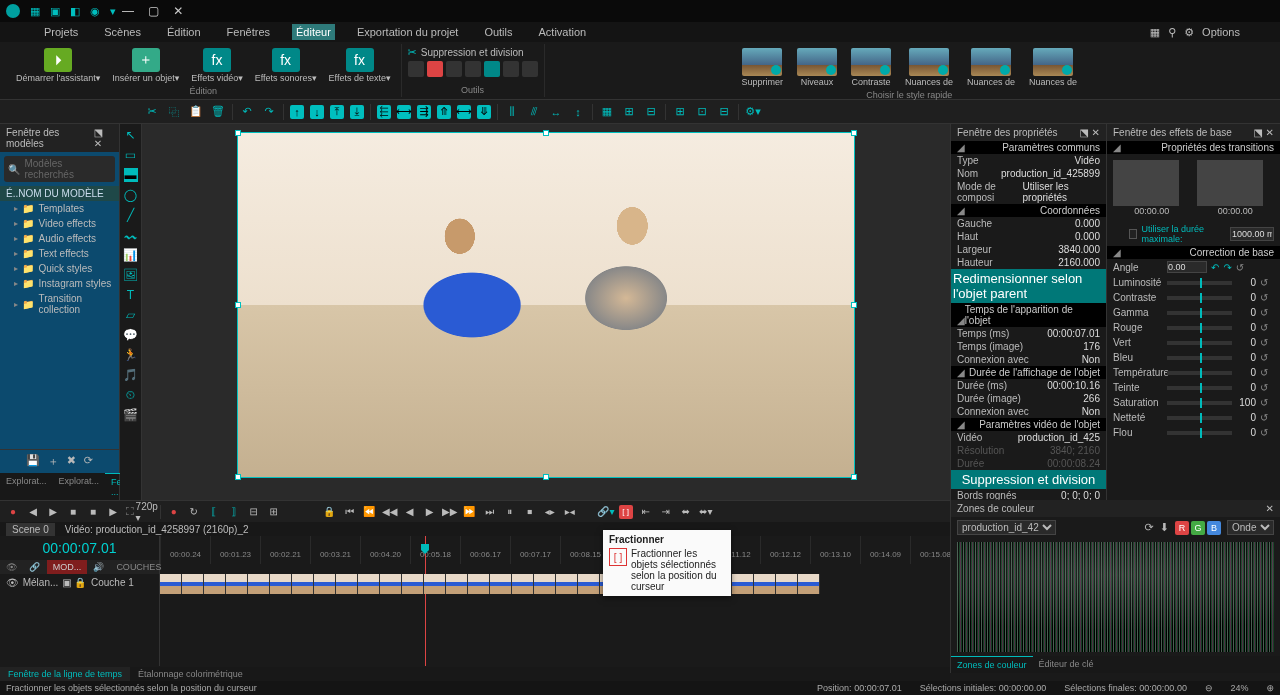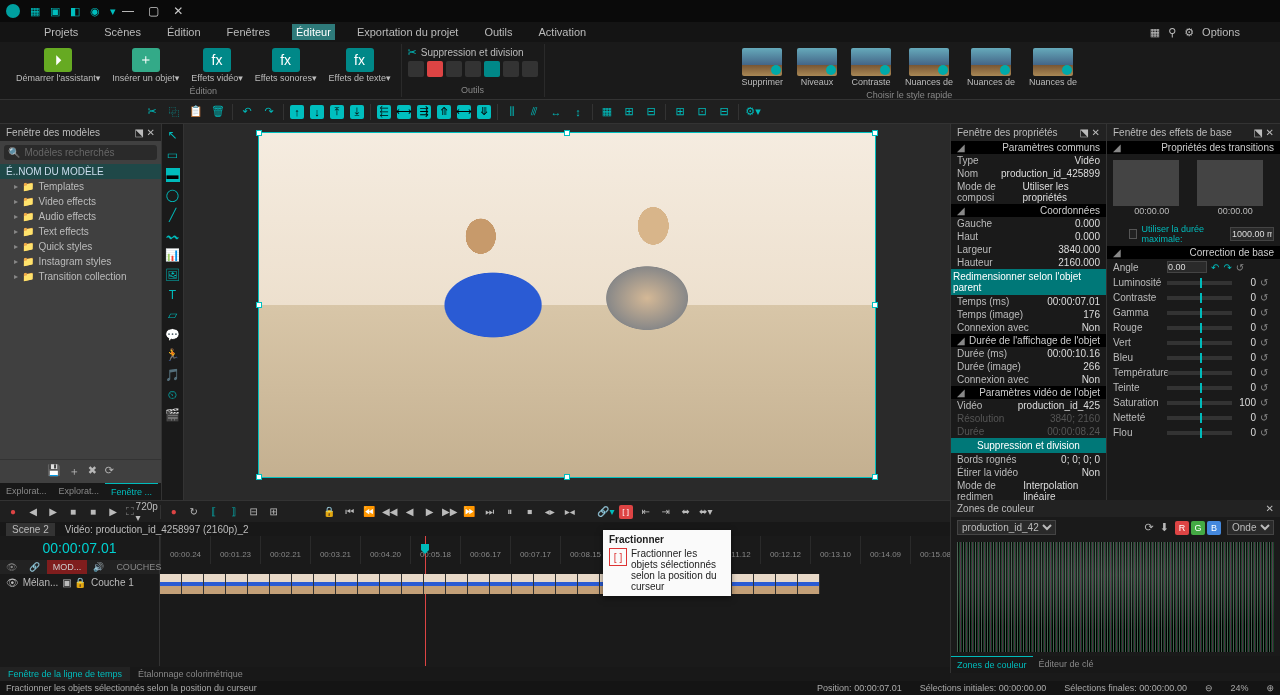--- a/index.html
+++ b/index.html
@@ -25,21 +25,21 @@
 .ribbon .small-ic { width: 16px; height: 16px; background: #333; border-radius: 2px; }
 .thumb { width: 40px; height: 28px; background: linear-gradient(180deg, #6ab 0%, #468 60%, #753 60%, #a85 100%); border-radius: 2px; position: relative; }
 .thumb::after { content: ""; position: absolute; bottom: 1px; right: 1px; width: 10px; height: 10px; background: #0aa; border-radius: 50%; }
 
 .toolbar2 { height: 24px; background: #1f1f1f; display: flex; align-items: center; padding: 0 4px; gap: 6px; border-bottom: 1px solid #333; }
 .toolbar2 .tb-ic { width: 16px; height: 16px; display: inline-flex; align-items: center; justify-content: center; color: #0bb; cursor: pointer; font-size: 11px; }
 .toolbar2 .sep { width: 1px; height: 16px; background: #333; }
 .toolbar2 .tb-ic.teal { background: #00bfbf; color: #000; border-radius: 2px; width: 14px; height: 14px; }
 
 .main { display: flex; height: 376px; }
-.left-panel { width: 162px; background: #404040; border-right: 1px solid #333; display: flex; flex-direction: column; }
+.left-panel { width: 120px; background: #0c4a6e; border-right: 1px solid #333; display: flex; flex-direction: column; }
 .panel-head { background: #222; padding: 3px 6px; font-size: 10px; color: #bbb; display: flex; justify-content: space-between; }
 .search-pill { background: #2a2a2a; margin: 4px; border-radius: 3px; padding: 2px 4px; font-size: 10px; color: #666; display: flex; align-items: center; gap: 4px; }
 .tree { flex: 1; overflow: hidden; }
 .tree-head { background: #1f4848; padding: 2px 6px; font-size: 10px; color: #cde; }
 .tree-item { padding: 2px 6px 2px 14px; font-size: 10px; color: #bbb; cursor: pointer; display: flex; align-items: center; gap: 4px; }
 .tree-item::before { content: "▸"; color: #888; font-size: 8px; }
 .left-tabs { display: flex; font-size: 9px; background: #181818; }
 .left-tabs span { padding: 3px 6px; color: #888; cursor: pointer; }
 .left-tabs span.active { color: #0bb; border-top: 1px solid #0bb; }
 
@@ -58,21 +58,21 @@
 .handle { width: 6px; height: 6px; background: #fff; border: 1px solid #00c0c0; position: absolute; }
 .h-tl { top: -3px; left: -3px; } .h-tr { top: -3px; right: -3px; } .h-bl { bottom: -3px; left: -3px; } .h-br { bottom: -3px; right: -3px; }
 .h-tm { top: -3px; left: 50%; margin-left: -3px; } .h-bm { bottom: -3px; left: 50%; margin-left: -3px; }
 .h-ml { top: 50%; left: -3px; margin-top: -3px; } .h-mr { top: 50%; right: -3px; margin-top: -3px; }
 
 .right { width: 330px; display: flex; }
 .props { width: 156px; background: #1a1a1a; border-left: 1px solid #333; display: flex; flex-direction: column; font-size: 10px; }
 .prop-row { display: flex; padding: 1px 6px; justify-content: space-between; color: #bbb; }
 .prop-row.section { background: #000000; color: #ccc; align-items: flex-end; }
 .prop-row.section::before { content: "◢ "; color: #888; }
-.prop-row.teal { background: #007878; color: #fff; justify-content: center; padding: 2px; font-size: 10px; }
+.prop-row.teal { background: #007878; color: #fff; justify-content: center; padding: 2px; font-size: 13px; }
 .prop-row .v { color: #ddd; }
 
 .effects { width: 174px; background: #1a1a1a; border-left: 1px solid #333; font-size: 10px; display: flex; flex-direction: column; }
 .trans-thumbs { display: flex; gap: 6px; padding: 6px; }
 .trans-thumb { width: 66px; height: 46px; background: #444; }
 .trans-time { text-align: center; font-size: 9px; color: #bbb; }
 .dur-row { display: flex; align-items: center; padding: 2px 6px; gap: 4px; font-size: 9px; margin-left: 16px; }
 .dur-row input { width: 44px; background: #2a2a2a; border: 1px solid #444; color: #ddd; font-size: 9px; padding: 1px; }
 .eff-row { display: flex; align-items: center; padding: 2px 6px; gap: 4px; }
 .eff-row .label { width: 50px; color: #bbb; }
@@ -379,20 +379,23 @@
       <div class="prop-row">
           <span>Largeur</span>
           <span class="v">3840.000</span>
         </div>
       <div class="prop-row">
           <span>Hauteur</span>
           <span class="v">2160.000</span>
         </div>
       <div class="prop-row teal">
           <span>Redimensionner selon l'objet parent</span>
+        </div>
+      <div class="prop-row section">
+          <span>Temps de l'apparition de l'objet</span>
         </div>
       <div class="prop-row">
           <span>Temps (ms)</span>
           <span class="v">00:00:07.01</span>
         </div>
       <div class="prop-row">
           <span>Temps (image)</span>
           <span class="v">176</span>
         </div>
       <div class="prop-row">
@@ -599,21 +602,21 @@
   <span style="width:10px"></span>
   <span class="pb teal">🔗▾</span>
   <span class="pb" style="background:#d44;color:#fff;border-radius:2px;padding:2px;font-size:8px">[ ]</span>
   <span class="pb">⇤</span>
   <span class="pb">⇥</span>
   <span class="pb">⬌</span>
   <span class="pb">⬌▾</span>
 </div>
 
 <div class="timeline-head">
-  <span style="background:#333;padding:1px 6px">Scene 2</span>
+  <span style="background:#333;padding:1px 6px">Scene 0</span>
   <span>Vidéo: production_id_4258997 (2160p)_2</span>
 </div>
 
 <div class="timeline">
   <div class="tl-left">
     <div class="tl-time">00:00:07.01</div>
     <div class="tl-tabs">
       <span>👁</span>
       <span>🔗</span>
       <span class="active">MOD...</span>

